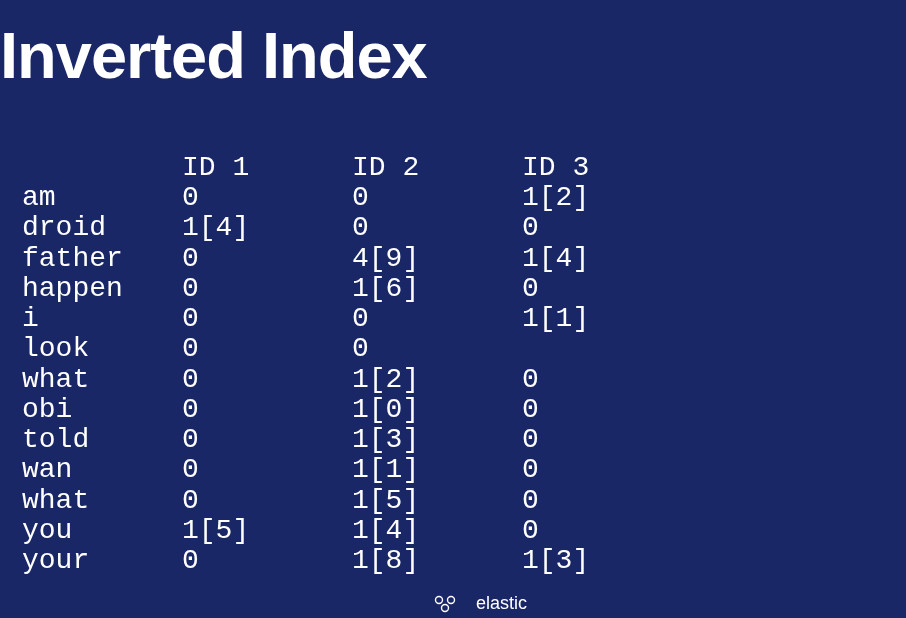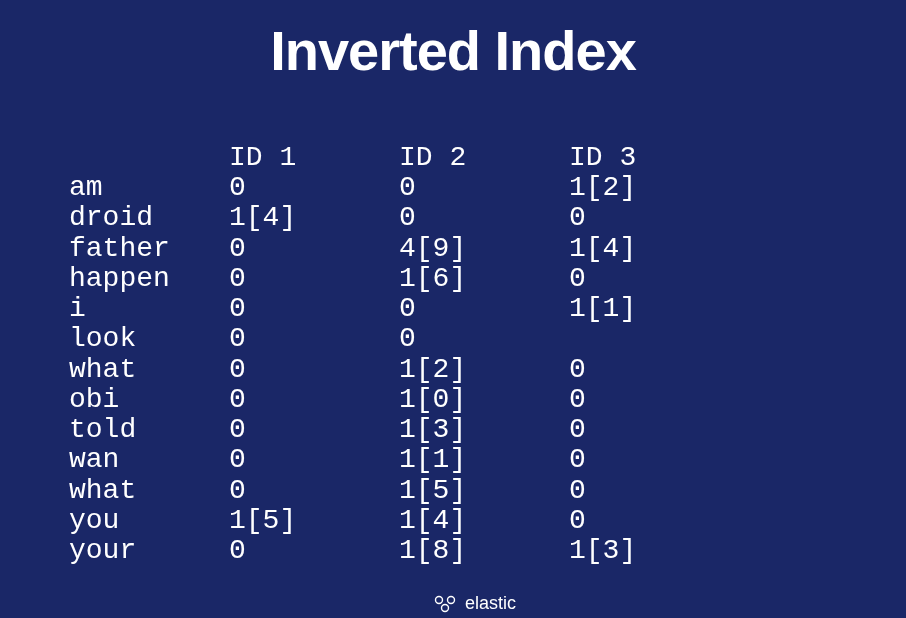--- a/index.html
+++ b/index.html
@@ -12,52 +12,50 @@
       height: 618px;
       background-color: #1a2767;
       color: #ffffff;
       font-family: 'Courier New', monospace;
       overflow: hidden;
       position: relative;
     }
     .title {
       font-family: -apple-system, BlinkMacSystemFont, 'Segoe UI', Arial, sans-serif;
       font-weight: 900;
-      font-size: 56px;
-      text-align: center;
+      font-size: 65px;
       padding-top: 18px;
       padding-bottom: 60px;
       letter-spacing: -1px;
     }
     .table {
       padding-left: 22px;
       font-size: 28px;
       font-weight: normal;
       line-height: 1.08;
-      margin-left: 47px;
     }
     .row {
       display: flex;
     }
     .col-term {
       width: 160px;
       text-align: left;
     }
     .col-id {
       width: 170px;
       text-align: left;
     }
     .logo {
       position: absolute;
       bottom: 4px;
       left: 50%;
       transform: translateX(-20px);
       display: flex;
       align-items: center;
-      gap: 6px;
+      gap: 17px;
       font-family: -apple-system, BlinkMacSystemFont, 'Segoe UI', Arial, sans-serif;
       font-size: 18px;
       font-weight: 400;
       color: #ffffff;
     }
     .logo-icon {
       display: inline-flex;
       align-items: center;
     }
   </style>

